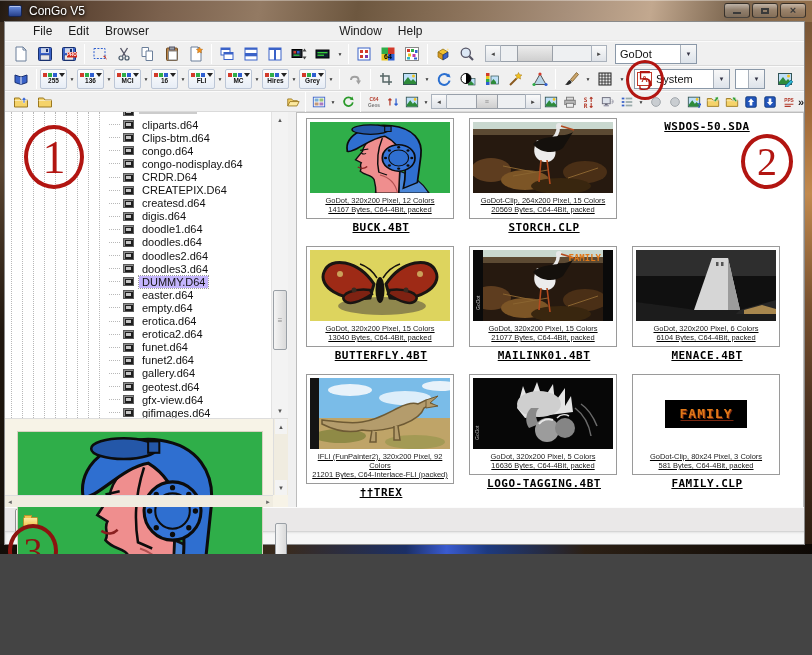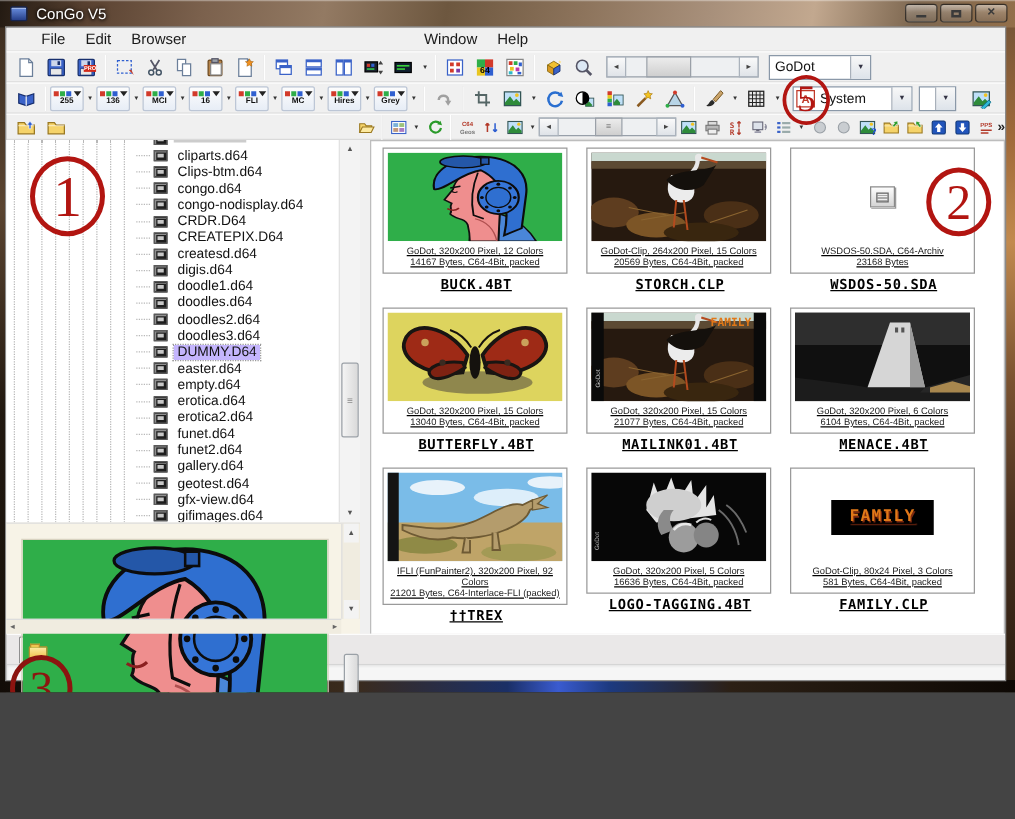--- a/index.html
+++ b/index.html
@@ -1046,31 +1046,20 @@
                     </svg>
                   </div>
                 <div class="ccap">
                     <div>GoDot-Clip, 264x200 Pixel, 15 Colors</div>
                     <div>20569 Bytes, C64-4Bit, packed</div>
                   </div>
               </div>
               <div class="cname">STORCH.CLP</div>
             </div>
             <div class="cell">
-              <div class="card">
-                <div class="cimg">
-                    <span class="arcico">
-                      <i></i>
-                    </span>
-                  </div>
-                <div class="ccap">
-                    <div>WSDOS-50.SDA, C64-Archiv</div>
-                    <div>23168 Bytes</div>
-                  </div>
-              </div>
               <div class="cname">WSDOS-50.SDA</div>
             </div>
 
             <div class="cell">
               <div class="card">
                 <div class="cimg">
                     <svg width="140" height="71" viewBox="0 0 140 71">
                       <use href="#art-butterfly"></use>
                     </svg>
                   </div>

